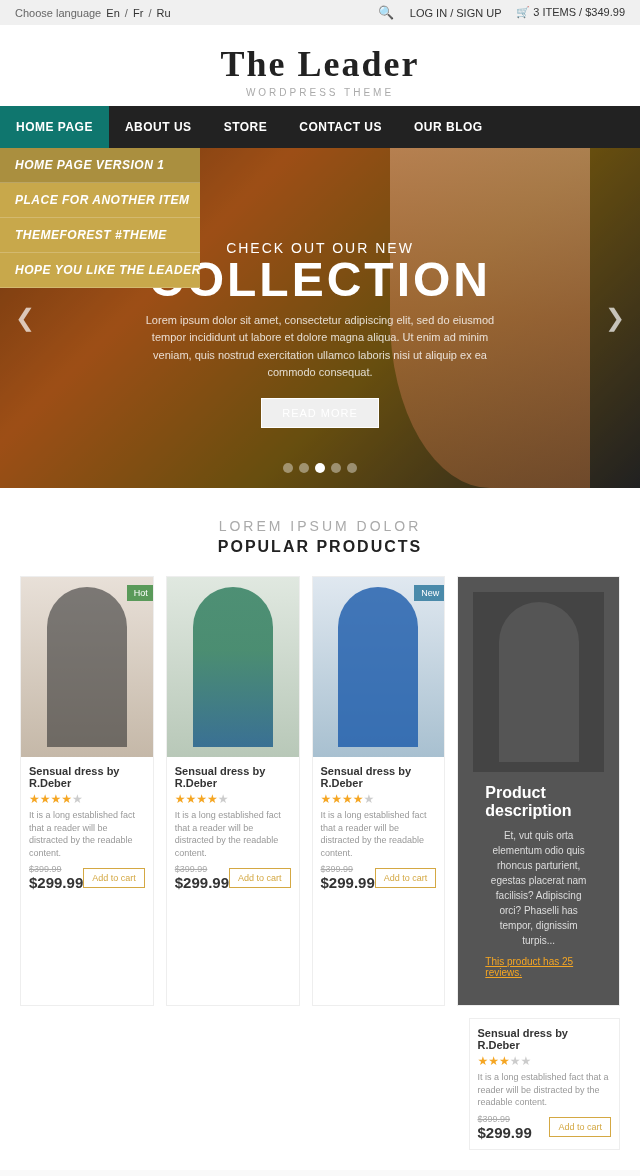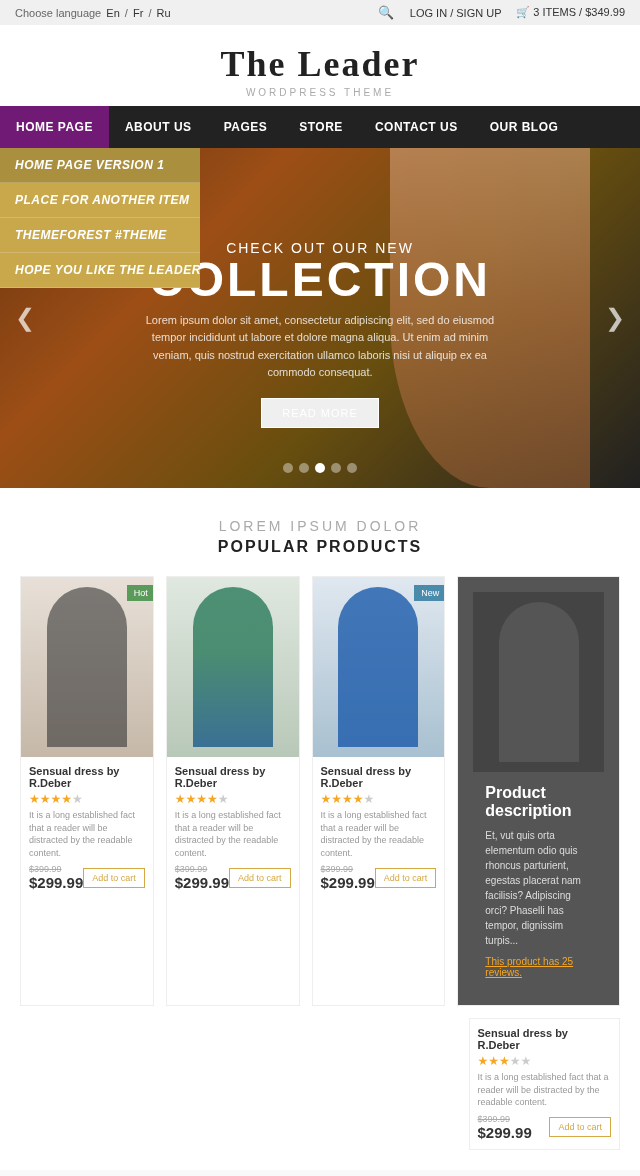--- a/index.html
+++ b/index.html
@@ -14,21 +14,21 @@
     .login-link { color: #333; text-decoration: none; font-size: 11px; }
 
     
     .header { text-align: center; padding: 18px 0 8px; background: #fff; }
     .header h1 { font-family: Georgia, serif; font-size: 36px; font-weight: bold; color: #222; letter-spacing: 2px; }
     .header .tagline { font-size: 10px; color: #aaa; letter-spacing: 3px; text-transform: uppercase; margin-top: 2px; }
 
     
     .main-nav { background: #222; display: flex; align-items: stretch; position: relative; }
     .nav-item { color: #fff; padding: 14px 16px; font-size: 12px; cursor: pointer; text-transform: uppercase; font-weight: bold; letter-spacing: 0.5px; white-space: nowrap; }
-    .nav-item.home-page { background: #701a75; }
+    .nav-item.home-page { background: #0f766e; }
 
     
     .nav-dropdown { position: absolute; top: 100%; left: 0; background: #c8a84b; z-index: 100; width: 200px; display: block; font-style: italic; }
     .nav-dropdown-item { padding: 10px 15px; color: #fff; font-size: 12px; cursor: pointer; border-bottom: 1px solid rgba(255,255,255,0.2); }
     .nav-dropdown-item.active-sub { background: rgba(0,0,0,0.15); }
 
     
     .hero { position: relative; height: 340px; background: linear-gradient(135deg, #8B4513 0%, #D2691E 30%, #8B6914 60%, #2c2c2c 100%); overflow: hidden; }
     .hero-overlay { position: absolute; top: 0; left: 0; right: 0; bottom: 0; background: rgba(0,0,0,0.25); }
     .hero-content { position: absolute; bottom: 60px; left: 0; right: 0; text-align: center; color: #fff; }
@@ -62,21 +62,21 @@
     .product-info { padding: 8px; }
     .product-name { font-size: 11px; font-weight: bold; color: #333; margin-bottom: 3px; }
     .stars { color: #f5a623; font-size: 12px; margin-bottom: 3px; }
     .star-empty { color: #ccc; }
     .product-desc-text { font-size: 9px; color: #999; line-height: 1.4; margin-bottom: 5px; }
     .product-price-row { display: flex; align-items: center; justify-content: space-between; }
     .price-old { font-size: 9px; color: #aaa; text-decoration: line-through; }
     .price-new { font-size: 15px; font-weight: bold; color: #333; }
     .btn-cart { background: #fff; border: 1px solid #d4a843; color: #d4a843; padding: 4px 8px; font-size: 9px; cursor: pointer; white-space: nowrap; }
     .desc-card-title { font-size: 16px; font-weight: bold; margin-bottom: 8px; }
-    .desc-card-text { font-size: 10px; line-height: 1.5; color: #ddd; }
+    .desc-card-text { font-size: 10px; line-height: 1.5; color: #ddd; text-align: center; }
     .desc-card-link { color: #f5a623; font-size: 10px; margin-top: 8px; display: block; }
 
     
     .person-silhouette { width: 80px; height: 160px; background: #666; border-radius: 40px 40px 0 0; opacity: 0.6; }
     .person-silhouette.dark { background: #333; }
     .person-silhouette.teal { background: linear-gradient(180deg, #2a7a5a 40%, #1a5a8a 100%); opacity: 0.8; }
     .person-silhouette.blue { background: #1a5aaa; opacity: 0.8; }
   </style>
 </head>
 <body>
@@ -107,21 +107,20 @@
     <span>HOME PAGE</span>
     
     <div class="nav-dropdown">
       <div class="nav-dropdown-item active-sub">Home Page version 1</div>
       <div class="nav-dropdown-item">Place for another item</div>
       <div class="nav-dropdown-item">ThemeForest #Theme</div>
       <div class="nav-dropdown-item">Hope you like The Leader</div>
     </div>
   </div>
   <div class="nav-item"><span>ABOUT US</span></div>
-  <div class="nav-item"><span>PAGES</span></div>
   <div class="nav-item"><span>STORE</span></div>
   <div class="nav-item"><span>CONTACT US</span></div>
   <div class="nav-item"><span>OUR BLOG</span></div>
 </div>
 
 <div class="hero">
   <div class="hero-overlay"></div>
   <div class="hero-woman"></div>
   <div class="hero-content">
     <div class="check-out">CHECK OUT OUR NEW</div>

